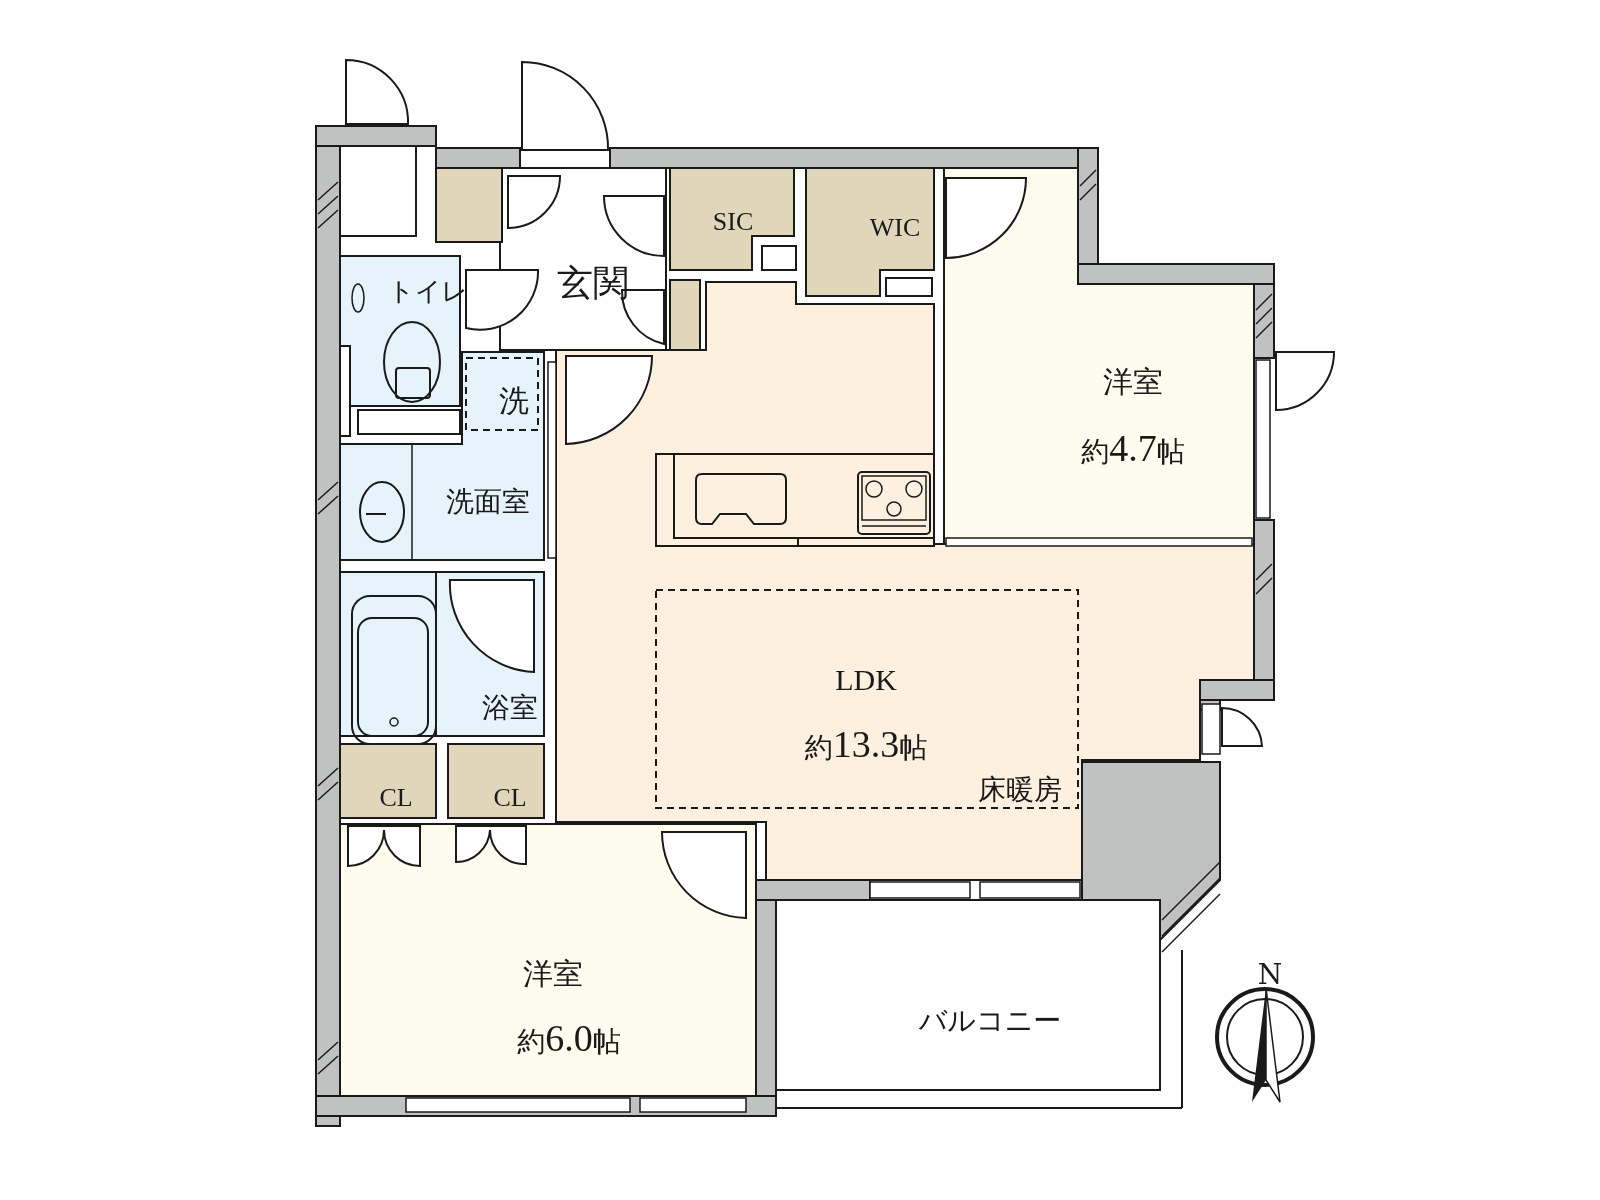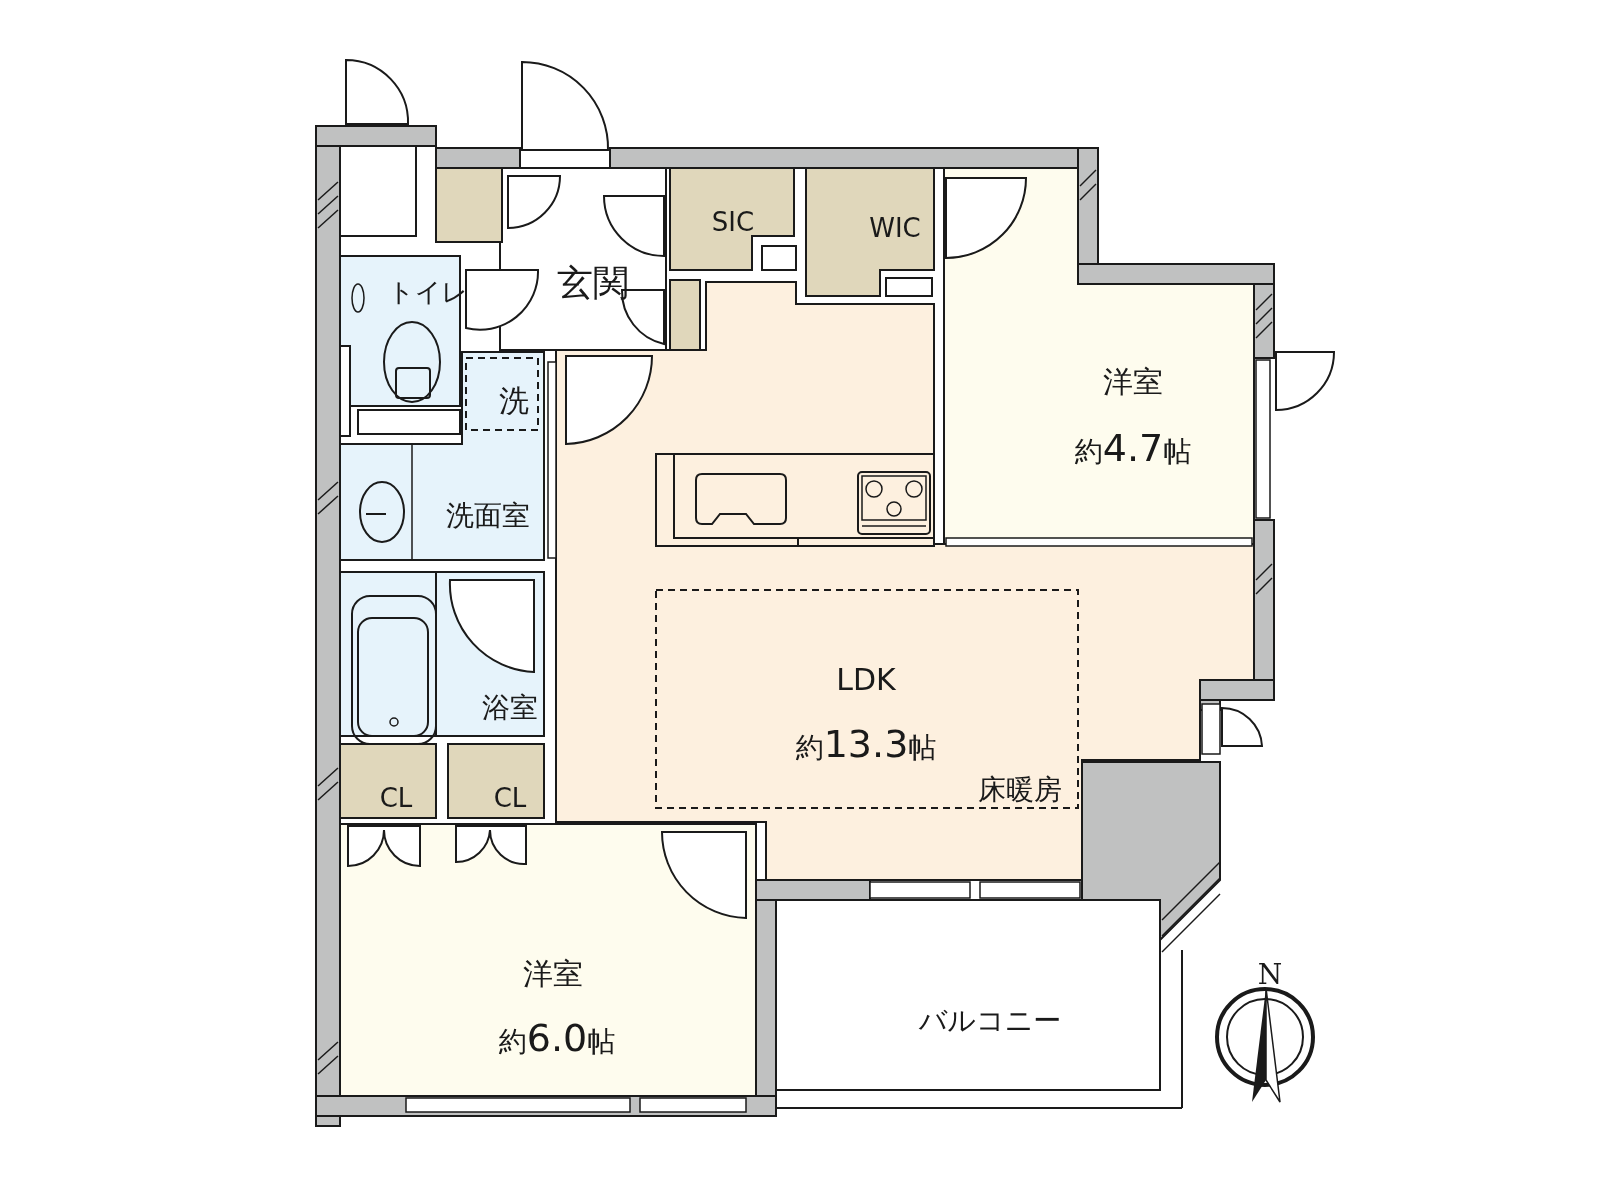--- a/index.html
+++ b/index.html
@@ -3,21 +3,21 @@
 <meta charset="utf-8">
 <style>
   html, body { margin: 0; padding: 0; background: #ffffff; }
   body { width: 1600px; height: 1200px; overflow: hidden; position: relative; font-family: "DejaVu Sans", "Liberation Sans", sans-serif; }
   #plan { position: absolute; left: 0; top: 0; width: 1600px; height: 1200px; }
   .wall { fill: #c0c1c1; stroke: #1a1a1a; stroke-width: 2; }
   .line { fill: none; stroke: #1a1a1a; stroke-width: 2; }
   .thin { fill: none; stroke: #1a1a1a; stroke-width: 1.5; }
   .door-arc { fill: #ffffff; stroke: #1a1a1a; stroke-width: 2; }
   .dash { fill: none; stroke: #1a1a1a; stroke-width: 2; stroke-dasharray: 7 5; }
-  .lbl { position: absolute; color: #1a1a1a; white-space: nowrap; transform: translate(-50%, -50%); line-height: 1; }
+  .lbl { position: absolute; color: #1a1a1a; white-space: nowrap; transform: translate(-50%, -50%); line-height: 1; font-family: Liberation Serif, serif; }
   .room-title { font-size: 30px; }
   .room-area { font-size: 28px; }
   .room-area .num { font-size: 38px; }
   .small { font-size: 28px; }
   .closet { font-size: 26px; }
 </style>
 </head>
 <body>
 
 <svg id="plan" viewBox="0 0 1600 1200" xmlns="http://www.w3.org/2000/svg">
@@ -189,32 +189,32 @@
     <circle cx="1265" cy="1037" r="48" fill="none" stroke="#1a1a1a" stroke-width="4"></circle>
     <circle cx="1265" cy="1037" r="38" fill="none" stroke="#1a1a1a" stroke-width="2"></circle>
     <polygon points="1266,988 1252,1102 1266,1080" fill="#1a1a1a"></polygon>
     <polygon points="1266,988 1280,1102 1266,1080" fill="#ffffff" stroke="#1a1a1a" stroke-width="1.5"></polygon>
   </g>
 </svg>
 
 <div class="lbl room-title" style="left:593px; top:283px; font-size:36px;">玄関</div>
 <div class="lbl small" style="left:420px; top:292px; font-size:26px;margin-left:8px;">トイレ</div>
 <div class="lbl small" style="left:514px; top:401px; font-size:30px;">洗</div>
-<div class="lbl small" style="left:488px; top:516px;text-align:center;">洗面室</div>
+<div class="lbl small" style="left:488px; top:502px;text-align:center;">洗面室</div>
 <div class="lbl small" style="left:504px; top:708px;margin-left:6px;">浴室</div>
 <div class="lbl closet" style="left:733px; top:222px;">SIC</div>
 <div class="lbl closet" style="left:895px; top:228px;">WIC</div>
 <div class="lbl closet" style="left:396px; top:798px;">CL</div>
 <div class="lbl closet" style="left:510px; top:798px;">CL</div>
 
 <div class="lbl room-title" style="left:866px; top:680px;">LDK</div>
 <div class="lbl room-area" style="left:866px; top:744px;"><span>約</span><span class="num">13.3</span><span>帖</span></div>
 <div class="lbl small" style="left:1020px; top:790px;">床暖房</div>
 
 <div class="lbl room-title" style="left:1133px; top:382px;">洋室</div>
 <div class="lbl room-area" style="left:1133px; top:448px;"><span>約</span><span class="num">4.7</span><span>帖</span></div>
 
 <div class="lbl room-title" style="left:553px; top:974px;">洋室</div>
-<div class="lbl room-area" style="left:557px; top:1038px;"><span>約</span><span class="num">6.0</span><span>帖</span></div>
+<div class="lbl room-area" style="left:569px; top:1038px;"><span>約</span><span class="num">6.0</span><span>帖</span></div>
 
 <div class="lbl small" style="left:990px; top:1021px;">バルコニー</div>
 
 <div class="lbl" style="left:1270px; top:975px; font-family:'DejaVu Serif', serif; font-size:28px;">N</div>
 
 </body></html>

